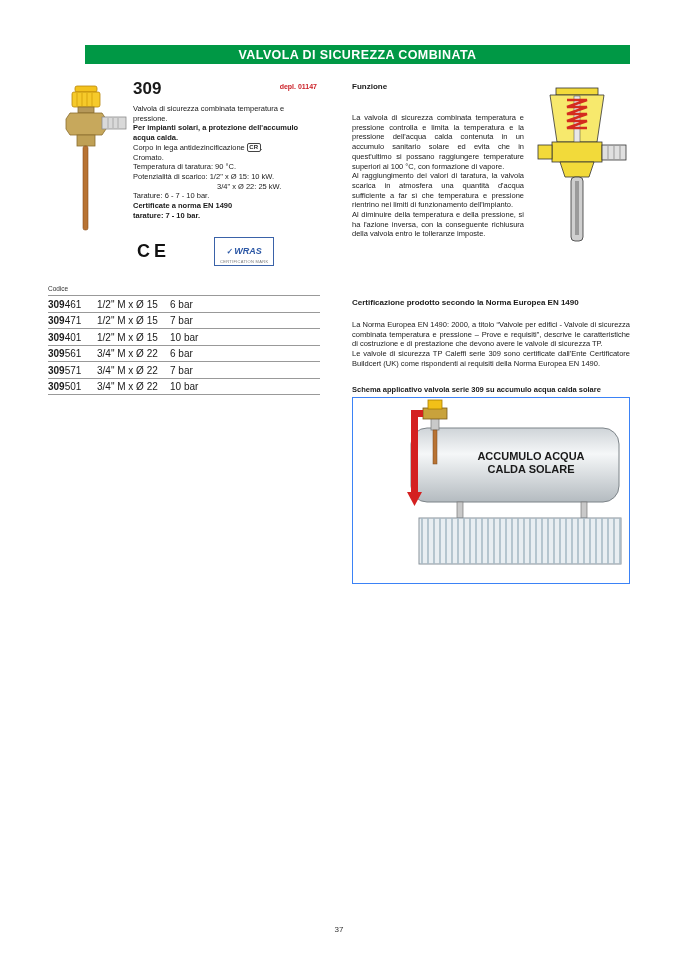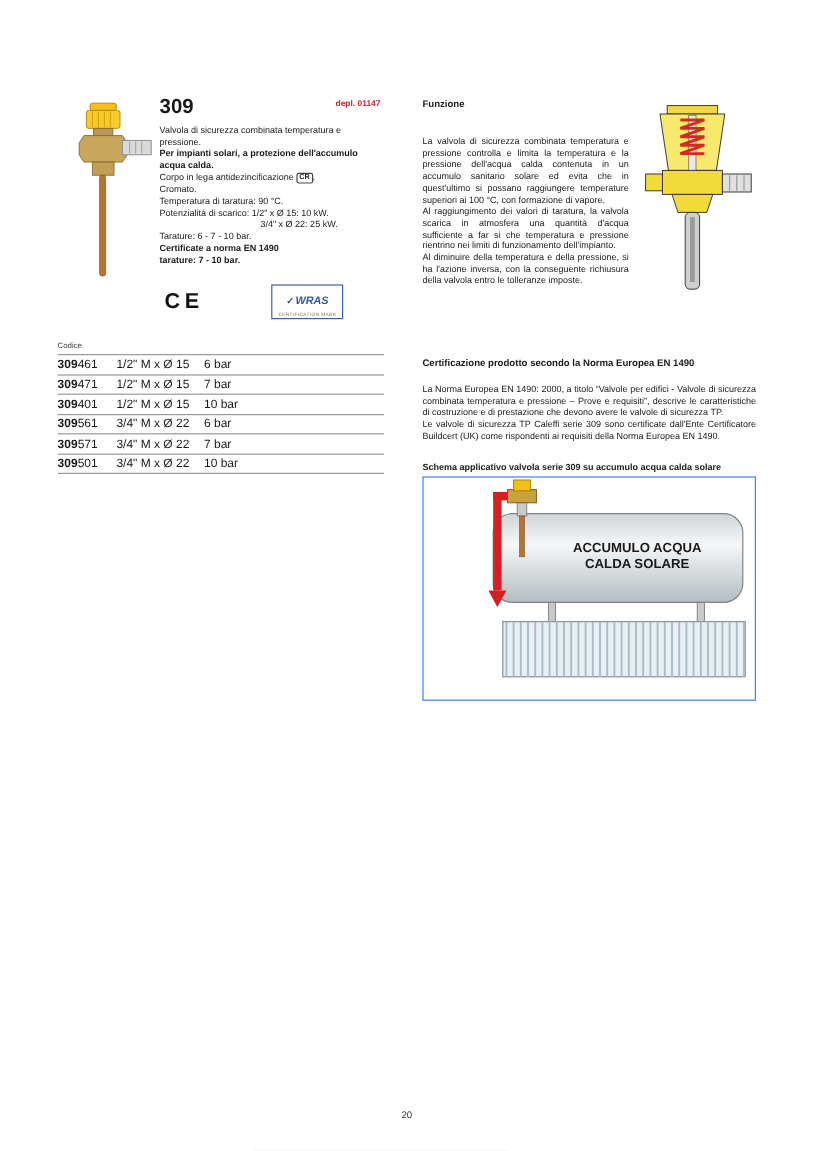--- a/index.html
+++ b/index.html
@@ -25,21 +25,21 @@
   .depl { color:#cc2229; font-size:7px; font-weight:bold; margin-top:3px; }
   .desc { margin-top:7px; font-size:7.5px; line-height:9.7px; width:178px; }
   .dline.b { font-weight:bold; }
   .dline.indent { padding-left:84px; }
   .cr-badge {
     display:inline-block; border:1px solid #444; border-radius:2px;
     font-size:6px; line-height:7px; padding:0 1.5px; font-weight:bold; vertical-align:0.5px;
   }
 
   
-  .certs { position:absolute; left:137px; top:237px; display:flex; gap:12px; align-items:center; }
+  .certs { position:absolute; left:137px; top:237px; display:flex; align-items:center; }
   .ce { font-size:18px; font-weight:bold; letter-spacing:4px; color:#111; }
   .wras { border:1px solid #3a62a8; padding:2px 5px 1px 5px; text-align:center; background:#fff;margin-left:44px; }
   .wras-main { color:#2b57a5; font-weight:bold; font-style:italic; font-size:9px; line-height:9px; }
   .wras-check { color:#2b57a5; font-weight:bold; font-size:8px; margin-right:1px; }
   .wras-sub { font-size:4px; color:#777; letter-spacing:.3px; margin-top:1px; }
 
   
   .table { position:absolute; left:48px; top:285px; width:272px; }
   .table-title { font-size:6.5px; color:#333; margin-bottom:3px; }
   .trow { display:flex; border-top:1px solid #999; padding:2.5px 0 2px 0; font-size:10px; }
@@ -62,20 +62,23 @@
   .schema-caption { position:absolute; left:352px; top:385px; width:278px; font-size:7.5px; font-weight:bold; }
   .schema-box { position:absolute; left:352px; top:397px; width:278px; height:187px; border:1px solid #3b82f6; background:#fff; }
 
   .page-num { position:absolute; left:0; right:0; top:925px; text-align:center; font-size:8px; color:#333; }
 </style>
 </head>
 <body>
 
 <div class="page">
 
+  <div class="header-bar">
+    <span class="title">VALVOLA DI SICUREZZA COMBINATA</span>
+  </div>
 
   <div class="photo">
     <svg viewBox="0 0 78 152" width="78" height="152">
       <rect x="23" y="2" width="22" height="6" rx="2" fill="#f3c21d" stroke="#b8860b" stroke-width="0.8"></rect>
       <rect x="20" y="8" width="28" height="15" rx="2" fill="#f6ca2a" stroke="#b8860b" stroke-width="0.8"></rect>
       <line x1="25" y1="9" x2="25" y2="22" stroke="#d8a50f" stroke-width="1"></line>
       <line x1="30" y1="9" x2="30" y2="22" stroke="#d8a50f" stroke-width="1"></line>
       <line x1="35" y1="9" x2="35" y2="22" stroke="#d8a50f" stroke-width="1"></line>
       <line x1="40" y1="9" x2="40" y2="22" stroke="#d8a50f" stroke-width="1"></line>
       <rect x="26" y="23" width="16" height="6" fill="#b5985a" stroke="#8a6d2f" stroke-width="0.8"></rect>
@@ -216,15 +219,15 @@
       <polygon points="54,94 69,94 61.5,108" fill="#d42020"></polygon>
 
       <rect x="104" y="104" width="6" height="16" fill="#c9c9c9" stroke="#777" stroke-width="0.7"></rect>
       <rect x="228" y="104" width="6" height="16" fill="#c9c9c9" stroke="#777" stroke-width="0.7"></rect>
 
       <rect x="66" y="120" width="202" height="46" fill="#e8eef2" stroke="#88929a" stroke-width="1"></rect>
       <rect x="66" y="120" width="202" height="46" fill="url(#hatch)"></rect>
     </svg>
   </div>
 
-  <div class="page-num">20</div>
+  <div class="page-num">37</div>
 
 </div>
 
 </body></html>

